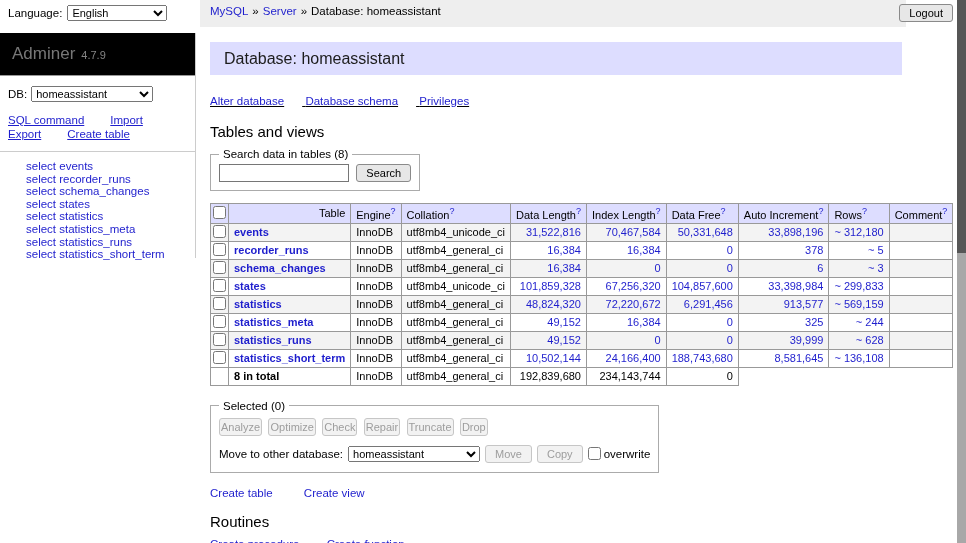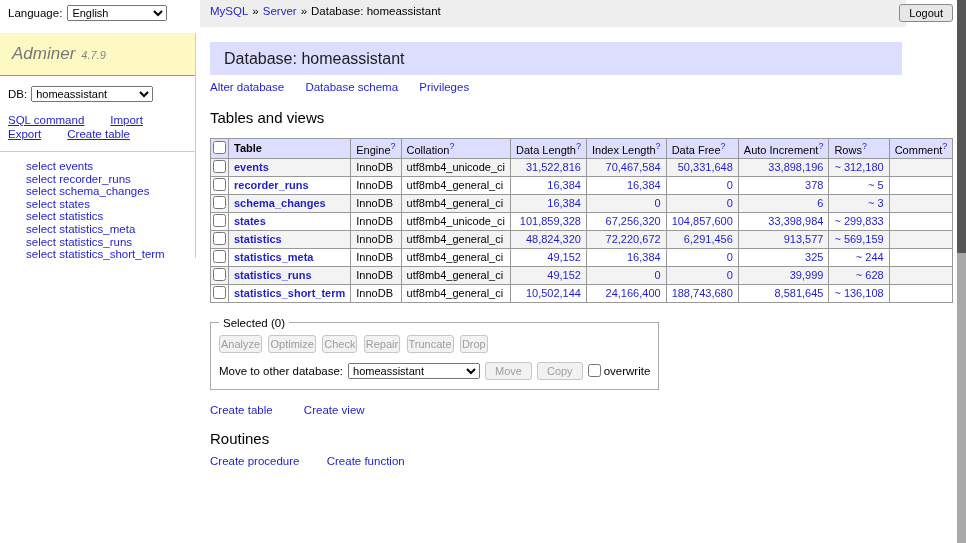--- a/index.html
+++ b/index.html
@@ -23,48 +23,48 @@
 
   .btn {
     font-family:inherit; font-size:11px; padding:2px 9px;
     background:#e7e7e7; border:1px solid #8a8a8a; border-radius:3px; color:#000;
   }
   .btn.disabled { color:#9d9d9d; background:#f2f2f2; border-color:#c6c6c6; }
 
   
   .sidebar { position:absolute; left:0; top:33px; width:196px; height:225px; border-right:1px solid #ccc; }
   .sidebar h1 {
-    font-size:17px; font-weight:normal; font-style:italic; color:#777;
-    background:#fef9c3; padding:11px 12px; border-bottom:1px solid #999;
+    font-size:17px; font-weight:normal; color:#777;
+    background:#000000; padding:11px 12px; border-bottom:1px solid #999;
   }
   .sidebar h1 .ver { font-size:11px; margin-left:6px; color:#848484; }
   .db-row { padding:10px 8px 9px; font-size:11.5px; }
   .db-row select { width:122px; font-size:11px; margin-left:4px; }
   .menu-links { padding:2px 8px 10px; font-size:11.5px; line-height:14px; border-bottom:1px solid #ccc; }
   .menu-links a { margin-right:26px;text-decoration:underline; }
   .tables-list { padding:8px 10px 6px; font-size:11.5px;margin-left:16px; }
   .tables-list a { display:block; line-height:12.6px; }
 
   
   .main { position:absolute; left:210px; top:42px; width:692px; }
   .main h2 { background:#ddddff; padding:8px 0 7px 14px; font-size:16px; font-weight:normal; color:#1c1c1c; }
-  .top-links { margin-top:6px; font-size:11.5px; }
+  .top-links { margin-top:20px; font-size:11.5px;text-decoration:underline; }
   .top-links a { margin-right:18px; }
   h3 { font-size:15px; font-weight:normal; margin-top:16px; }
 
   fieldset { border:1px solid #ababab; padding:4px 8px 8px; width:fit-content; display:block; }
   legend { font-size:11.5px; padding:0 4px; }
   .search-fs { margin-top:8px; }
   .search-input { width:130px; height:18px; font-size:11px; border:1px solid #767676; padding:1px 3px; font-family:inherit; }
   .search-fs .btn { margin-left:4px; }
 
   table { border-collapse:collapse; margin-top:12px; font-size:11px; table-layout:fixed; }
   td, th { border:1px solid #999; padding:2px 5px; height:18px; overflow:hidden; white-space:nowrap; }
   thead td, thead th { background:#ddddff; }
-  thead th { font-weight:bold; text-align:left; }
+  thead th { font-weight:normal; text-align:right; }
   thead sup a { font-size:9px; }
   tbody tr.odd { background:#f3f3f3; }
   .chk { width:23px; text-align:center; padding:1px 2px; }
   .c-name { width:122px; } .c-eng { width:48px; } .c-coll { width:98px; }
   .c-dl { width:71px; } .c-il { width:74px; } .c-df { width:64px; }
   .c-ai { width:79px; } .c-rows { width:58px; } .c-com { width:55px; }
   th.tname { text-align:left; } th.tname a { font-weight:bold; }
   .num { text-align:right; }
   .total-row th { text-align:left; font-weight:bold; }
   .total-row td.num { color:#000; }
@@ -125,20 +125,25 @@
   <h2>Database: homeassistant</h2>
 
   <div class="top-links">
     <a>Alter database</a>
     <a>Database schema</a>
     <a>Privileges</a>
   </div>
 
   <h3>Tables and views</h3>
 
+  <fieldset class="search-fs">
+    <legend>Search data in tables (8)</legend>
+    <input type="text" class="search-input" value="" style="">
+    <button class="btn">Search</button>
+  </fieldset>
 
   <table>
     <thead>
       <tr>
         <td class="chk"><input type="checkbox" style=""></td>
         <th class="c-name"><span>Table</span></th>
         <td class="c-eng"><span>Engine</span><sup><a>?</a></sup></td>
         <td class="c-coll"><span>Collation</span><sup><a>?</a></sup></td>
         <td class="c-dl"><span>Data Length</span><sup><a>?</a></sup></td>
         <td class="c-il"><span>Index Length</span><sup><a>?</a></sup></td>
@@ -237,20 +242,29 @@
         <td class="chk"><input type="checkbox" style=""></td>
         <th class="tname"><a>statistics_short_term</a></th>
         <td>InnoDB</td>
         <td>utf8mb4_general_ci</td>
         <td class="num"><a>10,502,144</a></td>
         <td class="num"><a>24,166,400</a></td>
         <td class="num"><a>188,743,680</a></td>
         <td class="num"><a>8,581,645</a></td>
         <td class="num"><a>~ 136,108</a></td>
         <td></td>
+      </tr>
+      <tr class="total-row">
+        <td class="chk"></td>
+        <th>8 in total</th>
+        <td>InnoDB</td>
+        <td>utf8mb4_general_ci</td>
+        <td class="num">192,839,680</td>
+        <td class="num">234,143,744</td>
+        <td class="num">0</td>
       </tr>
     </tbody>
   </table>
 
   <fieldset class="selected-fs">
     <legend>Selected (0)</legend>
     <div class="sel-actions">
       <button class="btn disabled" disabled="">Analyze</button>
       <button class="btn disabled" disabled="">Optimize</button>
       <button class="btn disabled" disabled="">Check</button>

